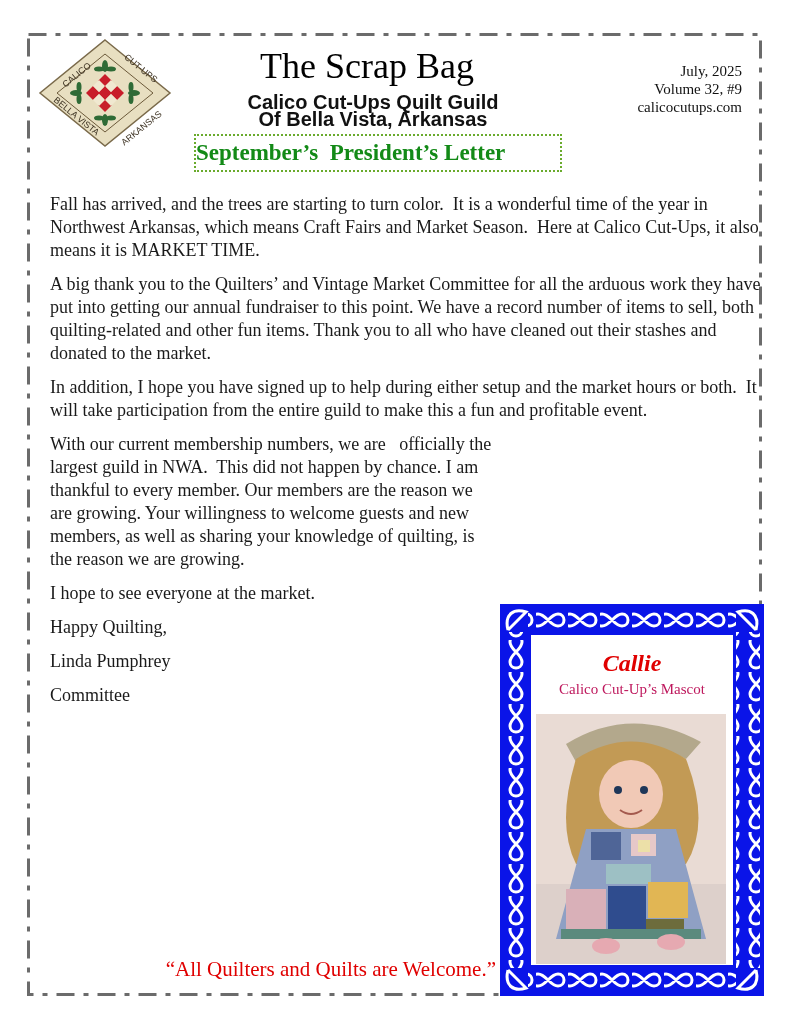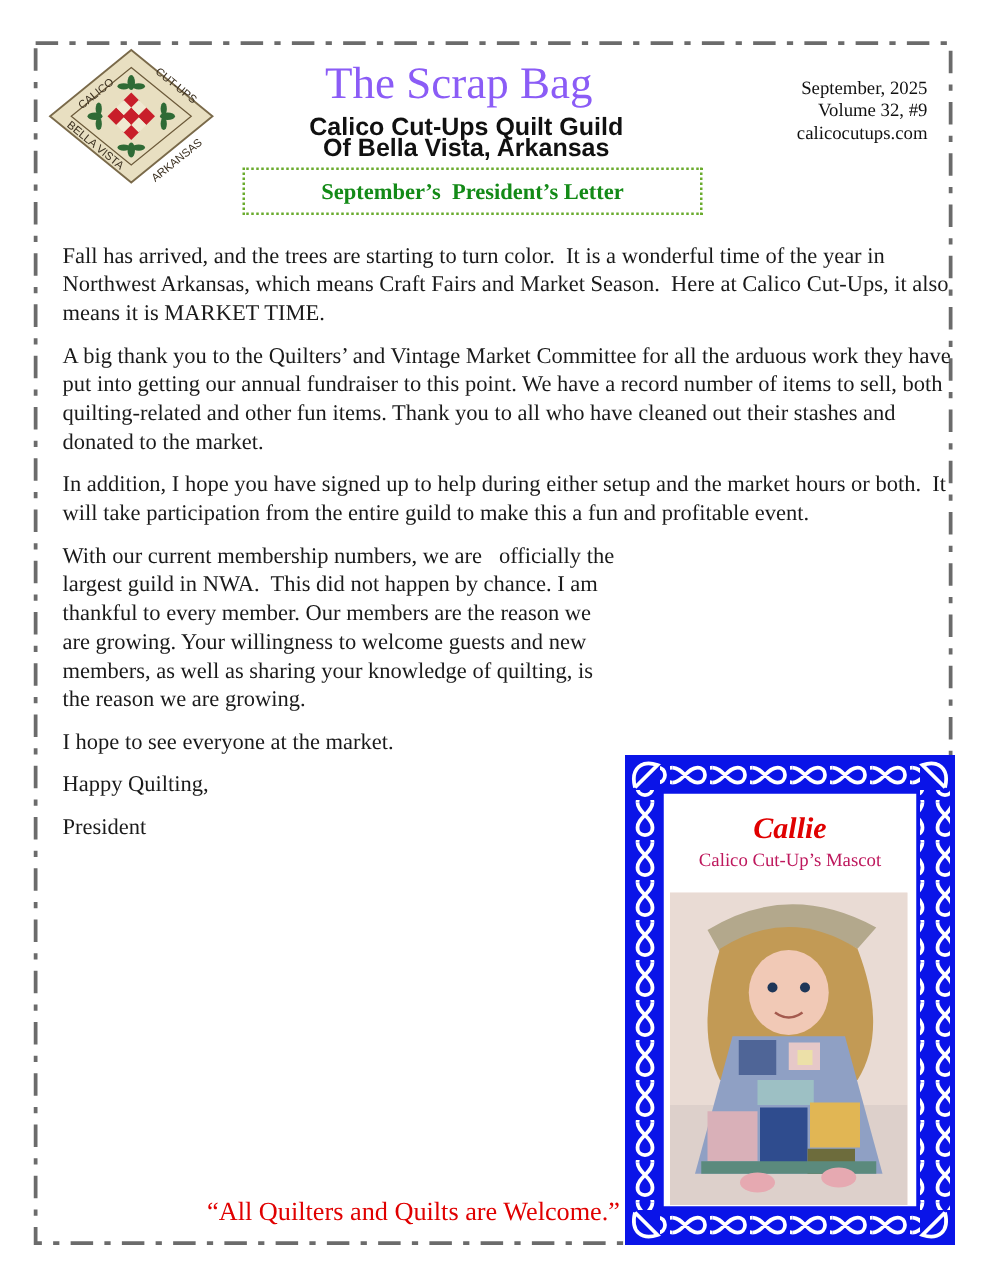--- a/index.html
+++ b/index.html
@@ -4,27 +4,27 @@
 <style>
   html, body { margin: 0; padding: 0; background: #ffffff; }
   body { width: 791px; height: 1024px; position: relative; overflow: hidden; font-family: "Liberation Serif", serif; color: #1a1a1a; }
 
   
   .page-border { position: absolute; left: 27px; top: 33px; width: 735px; height: 963px; pointer-events: none; }
   .page-border svg { position: absolute; left: 0; top: 0; overflow: visible; }
 
   .logo { position: absolute; left: 38px; top: 38px; width: 134px; height: 110px; }
 
-  .title { position: absolute; left: 0; width: 734px; top: 46px; text-align: center; font-size: 36px; color: #8b5cf6; line-height: 40px; }
+  .title { position: absolute; left: 0; width: 734px; top: 46px; text-align: center; font-size: 36px; color: #000000; line-height: 40px; }
   .title span { display: inline-block; margin-left: 0; }
   .subtitle { position: absolute; left: 246px; width: 254px; top: 94px; text-align: center; font-family: "Liberation Sans", sans-serif; font-weight: bold; font-size: 20px; line-height: 17px; color: #111; }
 
   .issue-info { position: absolute; right: 49px; top: 62px; text-align: right; font-size: 15px; line-height: 18px; color: #111; }
 
-  .letter-heading { position: absolute; left: 194px; top: 134px; width: 368px; height: 38px; border: 2px dotted #6aab2d; box-sizing: border-box; text-align: center; font-weight: bold; color: #138a17; font-size: 18px; line-height: 34px; white-space: pre; }
+  .letter-heading { position: absolute; left: 194px; top: 134px; width: 368px; height: 38px; border: 2px dotted #6aab2d; box-sizing: border-box; text-align: left; font-weight: bold; color: #138a17; font-size: 23px; line-height: 34px; white-space: pre; }
 
   .body-text { position: absolute; left: 50px; top: 193px; width: 712px; font-size: 18px; line-height: 23px; color: #1a1a1a; }
   .body-text p { margin: 0 0 11px 0; white-space: pre-wrap; }
   .body-text .narrow { width: 450px; }
 
   .wrap-float { float: right; width: 266px; height: 10px; }
 
   .motto { position: absolute; left: 50px; width: 446px; top: 956px; text-align: right; color: #e00000; font-size: 21px; line-height: 26px; }
 
   .mascot-box { position: absolute; left: 500px; top: 604px; width: 264px; height: 392px; background: #0a14e8; box-sizing: border-box; }
@@ -86,36 +86,37 @@
   </svg>
 </div>
 
 <div class="title"><span>The Scrap Bag</span></div>
 <div class="subtitle">
   <div>Calico Cut-Ups Quilt Guild</div>
   <div>Of Bella Vista, Arkansas</div>
 </div>
 
 <div class="issue-info">
-  <div>September, 2025</div>
+  <div>July, 2025</div>
   <div>Volume 32, #9</div>
   <div>calicocutups.com</div>
 </div>
 
 <div class="letter-heading">September’s  President’s Letter</div>
 
 <div class="body-text">
   <p>Fall has arrived, and the trees are starting to turn color.  It is a wonderful time of the year in Northwest Arkansas, which means Craft Fairs and Market Season.  Here at Calico Cut-Ups, it also means it is MARKET TIME.</p>
   <p>A big thank you to the Quilters’ and Vintage Market Committee for all the arduous work they have put into getting our annual fundraiser to this point. We have a record number of items to sell, both quilting-related and other fun items. Thank you to all who have cleaned out their stashes and donated to the market.</p>
   <p>In addition, I hope you have signed up to help during either setup and the market hours or both.  It will take participation from the entire guild to make this a fun and profitable event.</p>
   <div class="wrap-float" style="margin-top:46px; height:400px;"></div>
   <p>With our current membership numbers, we are   officially the largest guild in NWA.  This did not happen by chance. I am thankful to every member. Our members are the reason we are growing. Your willingness to welcome guests and new members, as well as sharing your knowledge of quilting, is the reason we are growing.</p>
   <p>I hope to see everyone at the market.</p>
   <p>Happy Quilting,</p>
-  <p>President</p>
+  <p>Linda Pumphrey</p>
+  <p>Committee</p>
 </div>
 
 <div class="motto">“All Quilters and Quilts are Welcome.”</div>
 
 <div class="mascot-box">
   <svg class="knot" width="264" height="392">
     <defs>
       <pattern id="knotH" x="4" y="4" width="32" height="24" patternUnits="userSpaceOnUse">
         <path d="M2 6 C10 6, 14 18, 22 18 M2 18 C10 18, 14 6, 22 6 M22 6 C30 6, 30 18, 22 18" stroke="#fff" stroke-width="3" fill="none"></path>
         <path d="M2 6 C-6 6,-6 18, 2 18" stroke="#fff" stroke-width="3" fill="none"></path>

